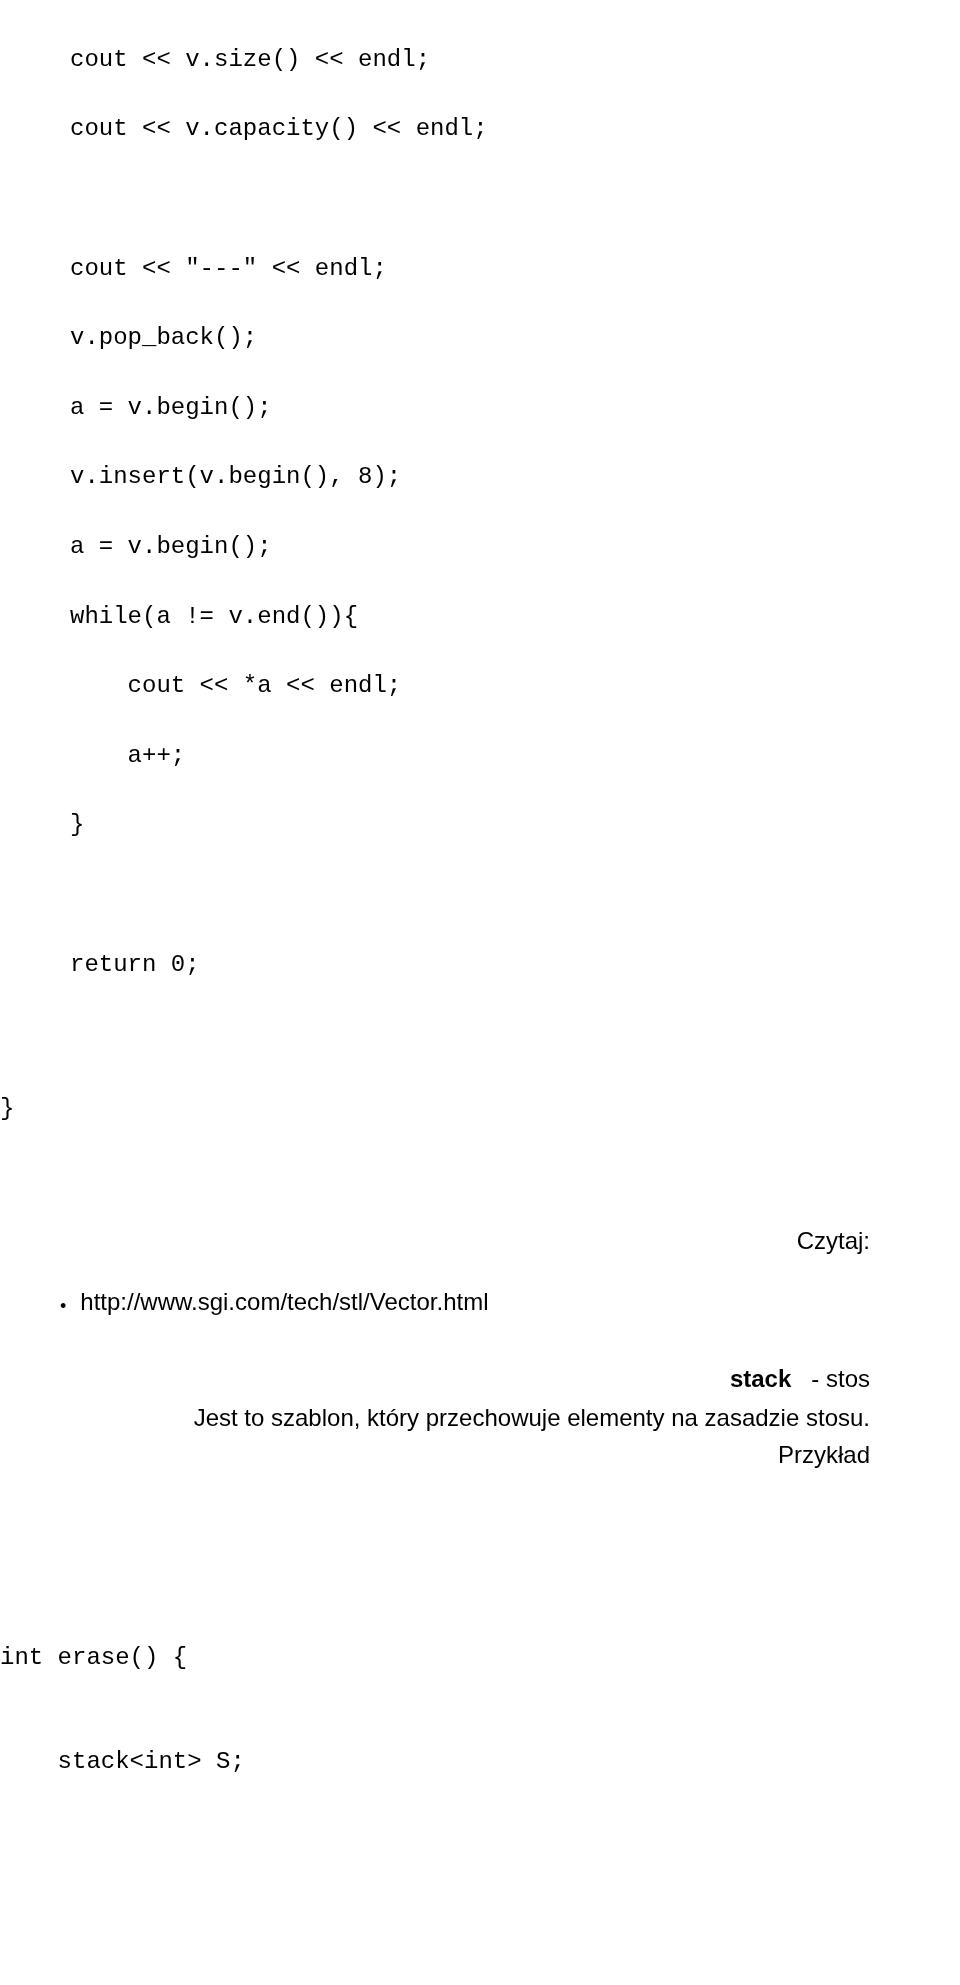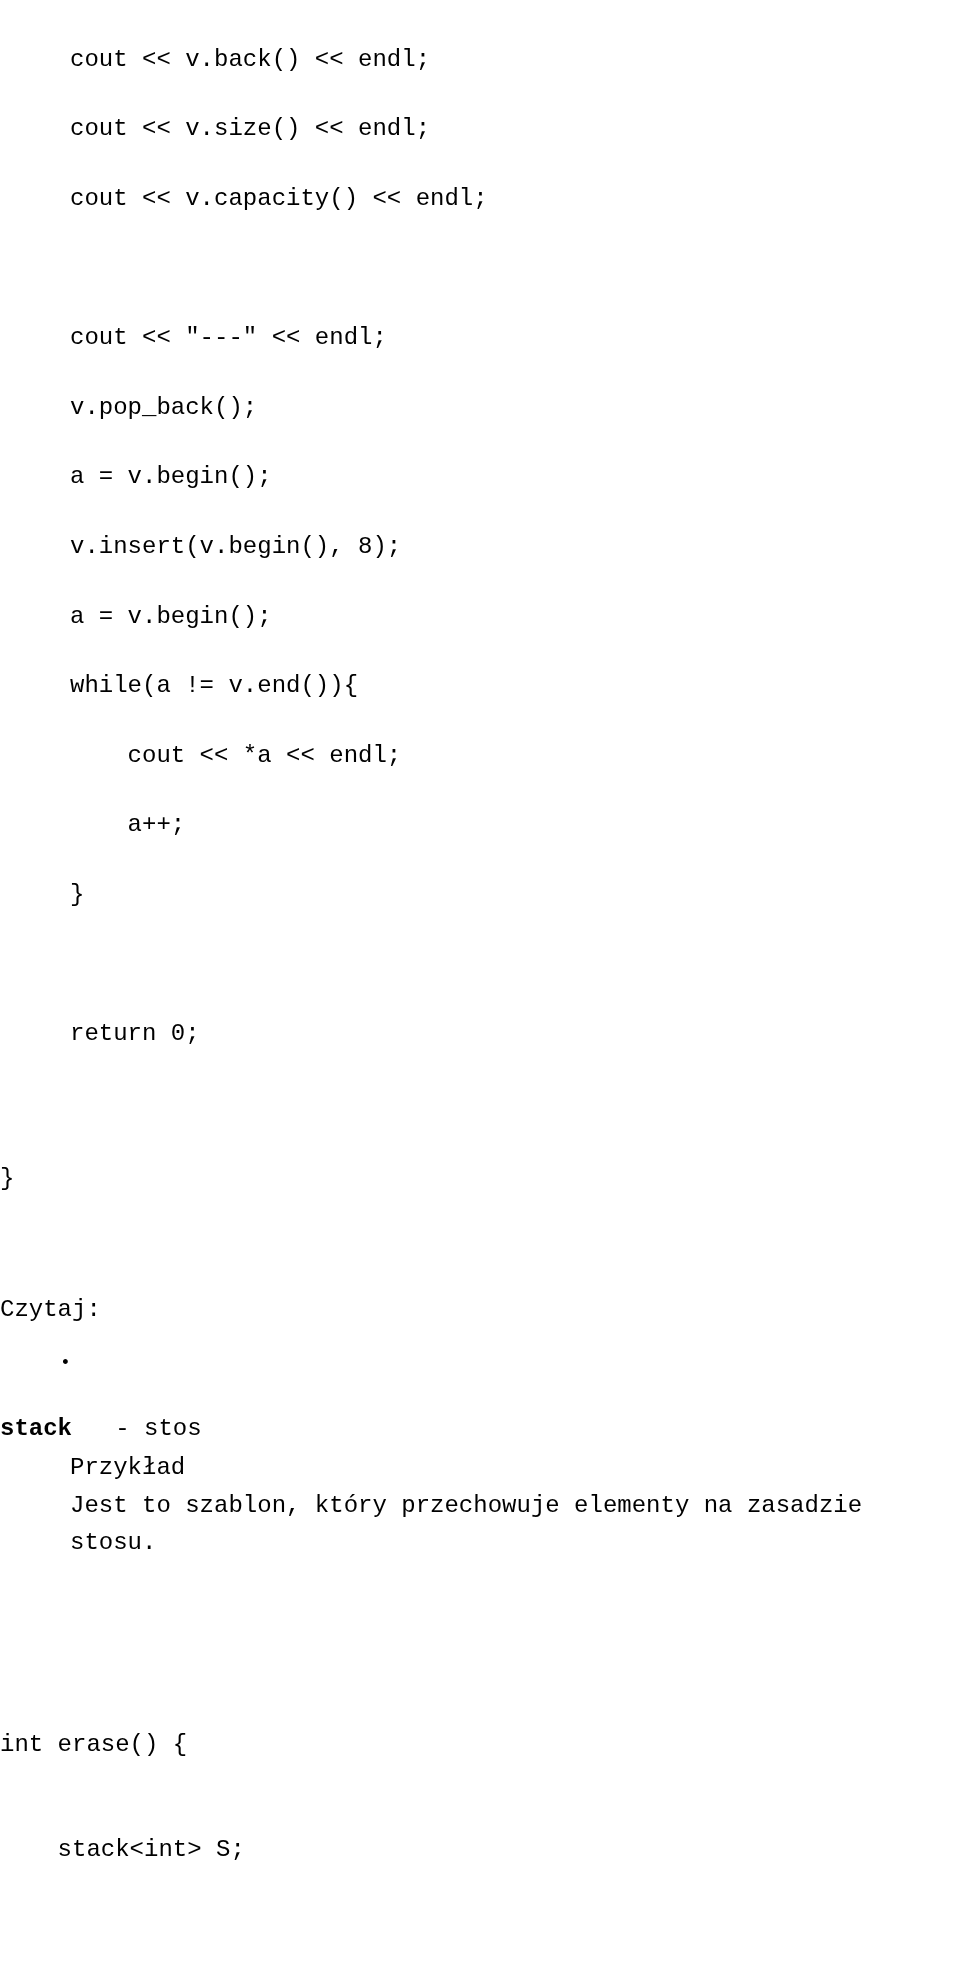--- a/index.html
+++ b/index.html
@@ -17,22 +17,23 @@
     box-sizing: border-box;
     padding: 0 90px 60px 90px;
   }
   .mono {
     font-family: "Courier New", Courier, monospace;
     white-space: pre;
     line-height: 1.45;
     font-size: 24px;
   }
   .serif {
-    font-family: Liberation Mono, monospace;
+    font-family: Liberation Sans, sans-serif;
     line-height: 1.55;
+    text-align: right;
   }
   .code-block-1 {
     margin-top: 8px;
     margin-left: -20px;
   }
   .code-block-2 {
     margin-top: 40px;
     margin-left: -90px;
   }
   .heading {
@@ -73,21 +74,20 @@
     margin-left: -90px;
   }
   .code-para {
     margin: 0 0 28px 0;
   }
 </style>
 </head>
 <body>
 
 <div class="mono code-block-1">
-<div>cout &lt;&lt; v.back() &lt;&lt; endl;</div>
 <div>cout &lt;&lt; v.size() &lt;&lt; endl;</div>
 <div>cout &lt;&lt; v.capacity() &lt;&lt; endl;</div>
 <div>&nbsp;</div>
 <div>cout &lt;&lt; "---" &lt;&lt; endl;</div>
 <div>v.pop_back();</div>
 <div>a = v.begin();</div>
 <div>v.insert(v.begin(), 8);</div>
 <div>a = v.begin();</div>
 <div>while(a != v.end()){</div>
 <div>    cout &lt;&lt; *a &lt;&lt; endl;</div>
@@ -99,30 +99,31 @@
 
 <div class="mono code-block-2">
 <div>}</div>
 </div>
 
 <div class="serif heading">Czytaj:</div>
 
 <div class="serif bullet-list">
   <div class="bullet-row">
     <span class="bullet-dot">•</span>
+    <span>http://www.sgi.com/tech/stl/Vector.html</span>
   </div>
 </div>
 
 <div class="serif stack-section">
   <div class="stack-title-line">
     <span class="stack-title-bold">stack</span><span style="white-space:pre;margin-top:16px;">   - stos</span>
   </div>
   <div class="stack-body">
+    <div>Jest to szablon, który przechowuje elementy na zasadzie stosu.</div>
     <div>Przykład</div>
-    <div>Jest to szablon, który przechowuje elementy na zasadzie stosu.</div>
   </div>
 </div>
 
 <div class="mono code-block-3">
   <div class="code-para">
     <div>int erase() {</div>
     <div>    stack&lt;int&gt; S;</div>
     
     
     

